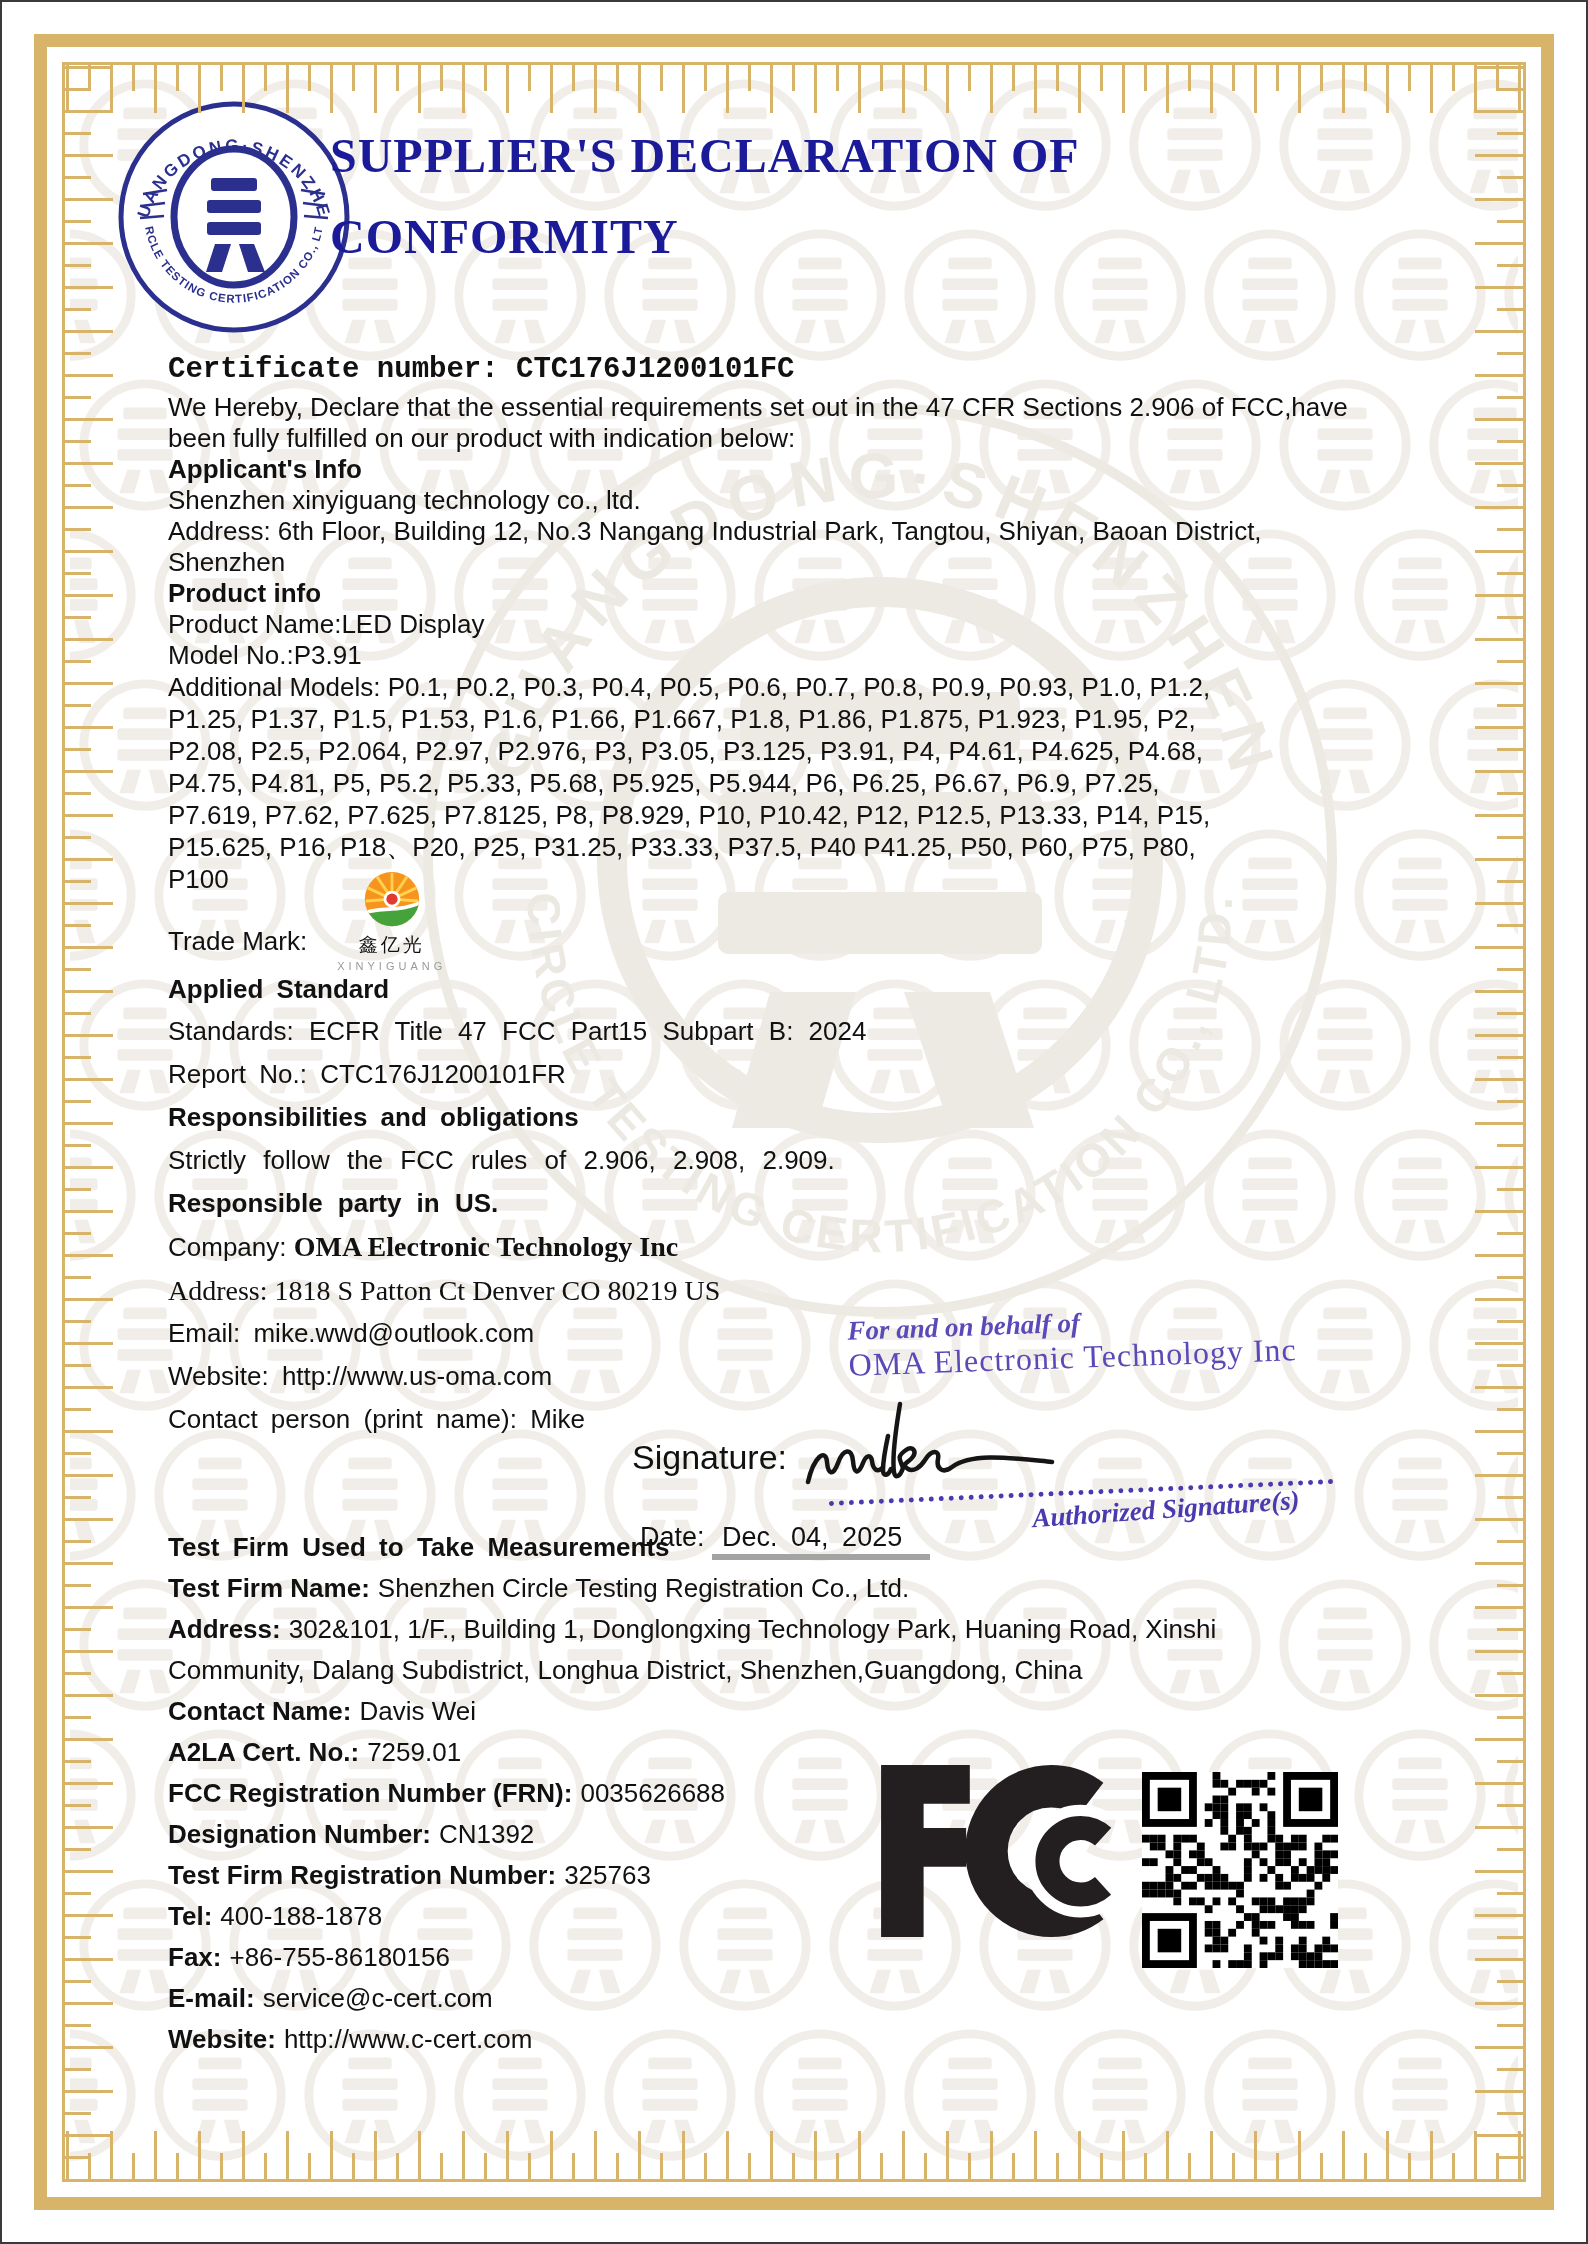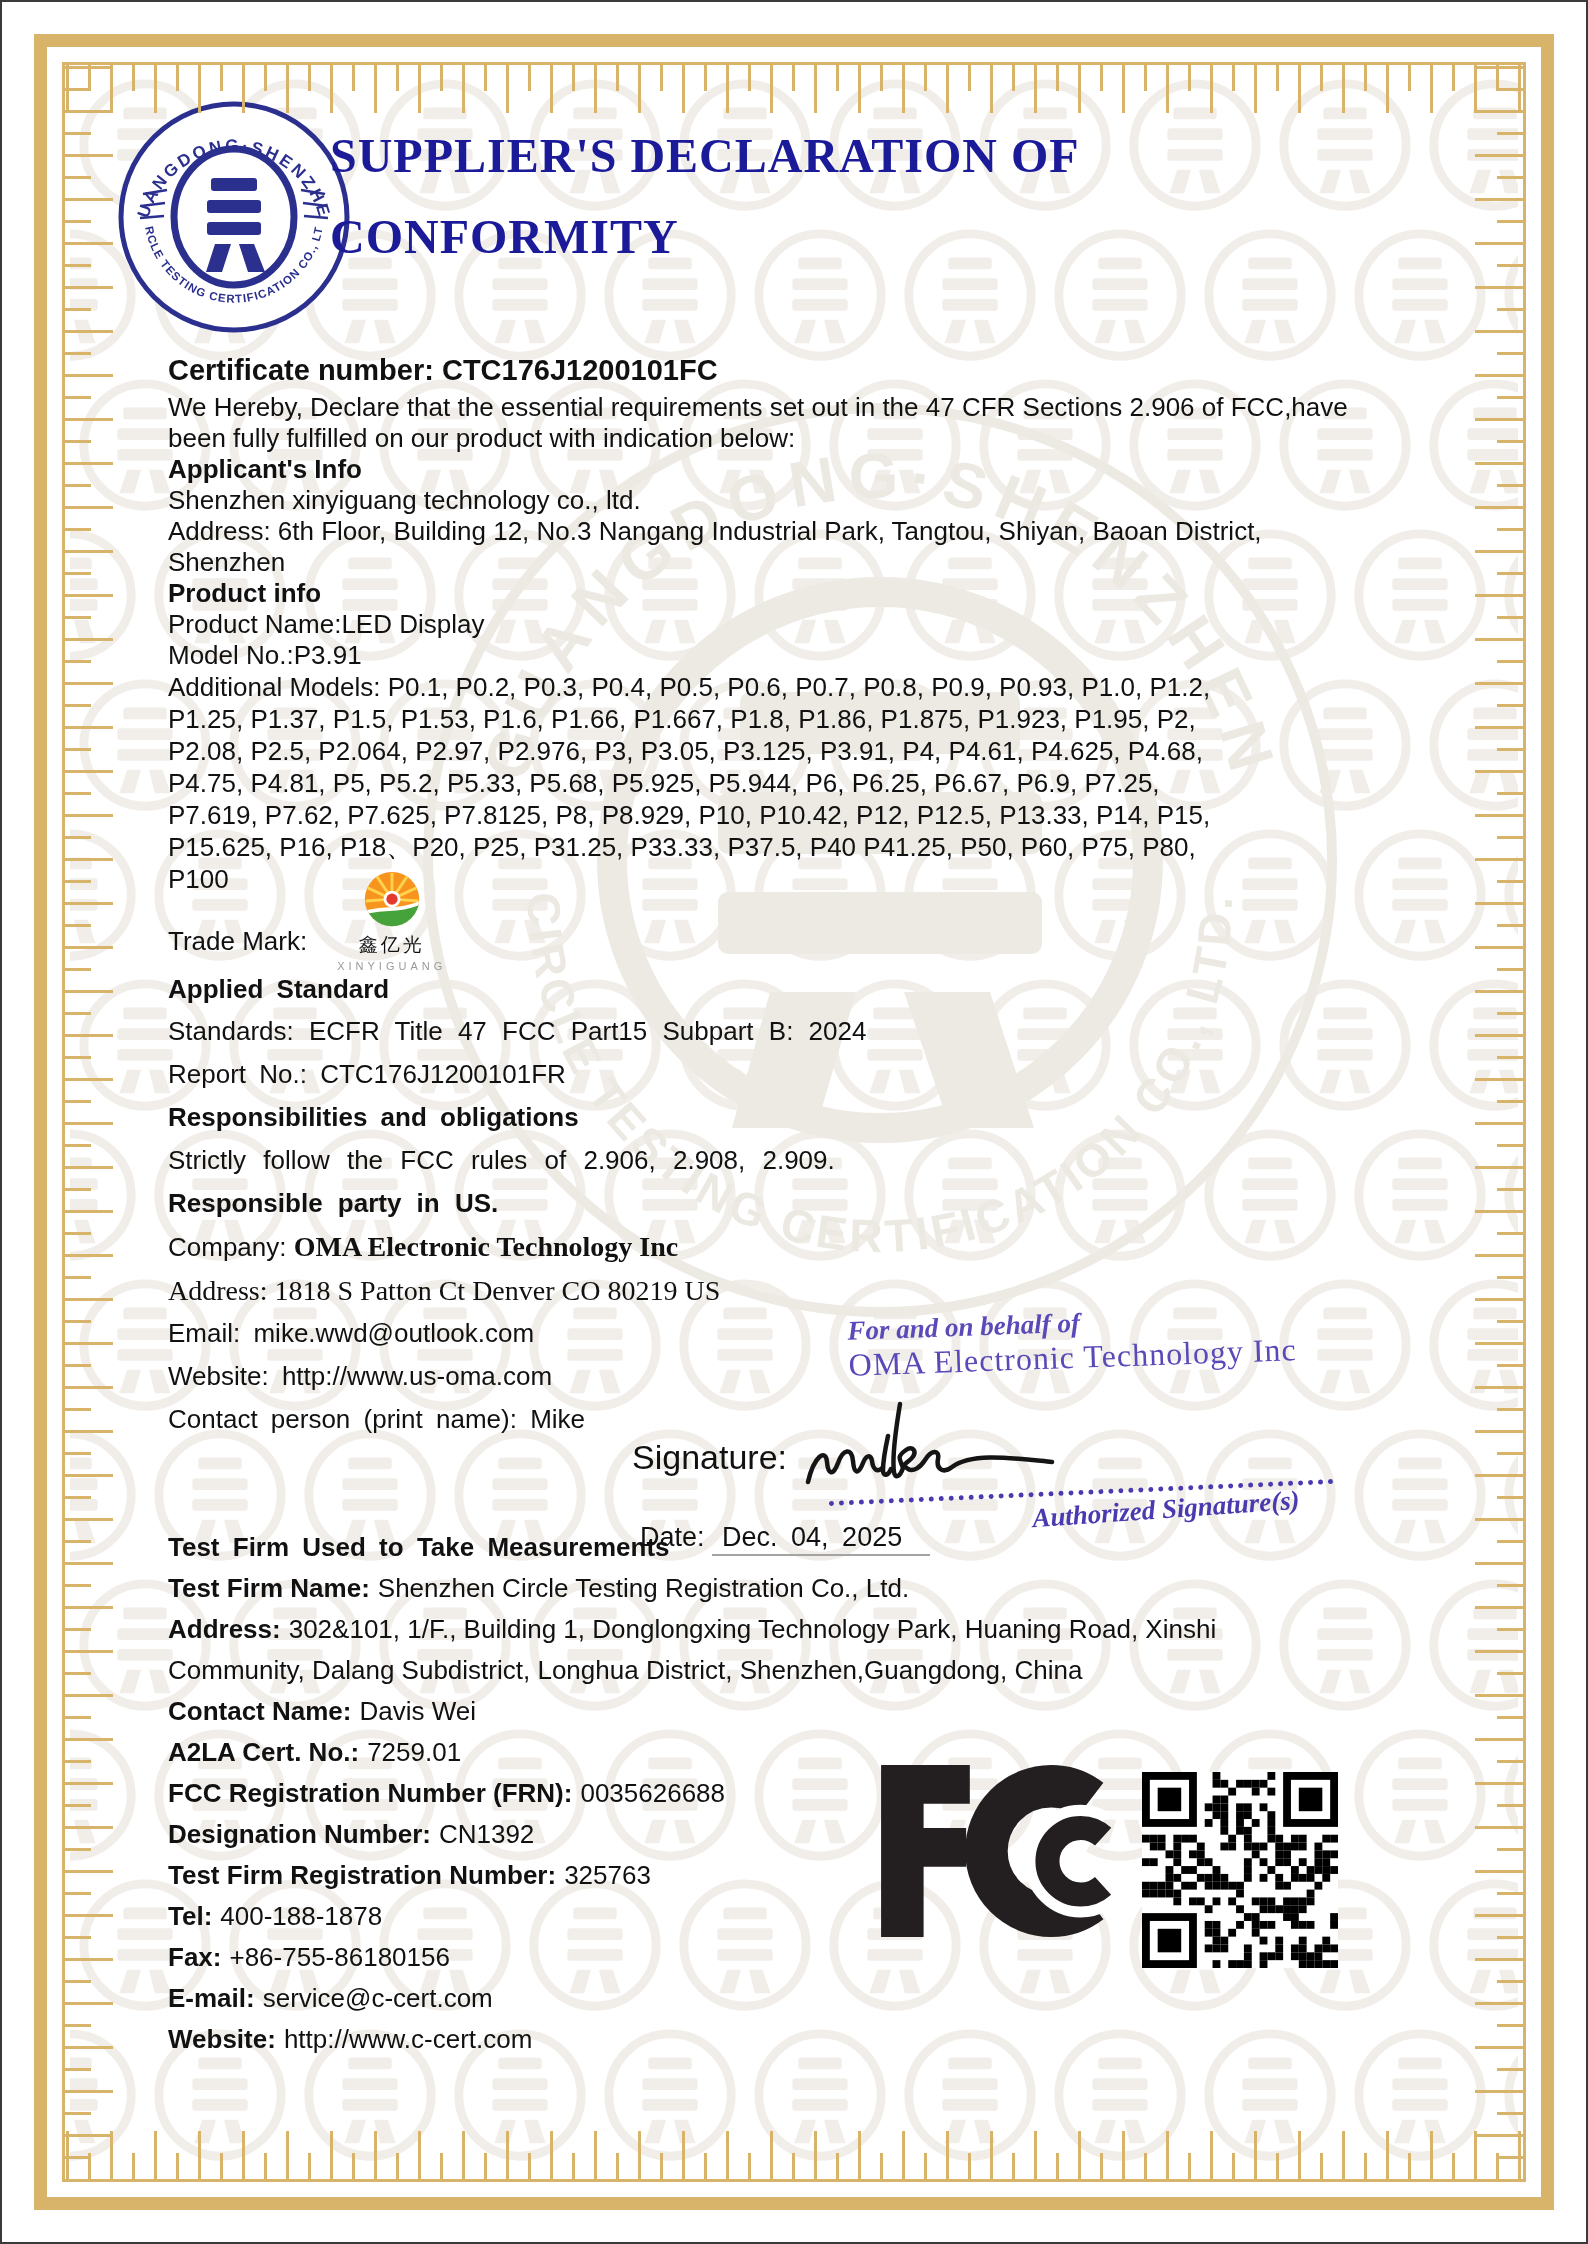--- a/index.html
+++ b/index.html
@@ -25,21 +25,21 @@
   .wm-row{white-space:nowrap;height:150px;line-height:0;}
   .wm-big{position:absolute;left:300px;top:300px;z-index:0;pointer-events:none;}
   
   .seal-logo{position:absolute;left:115px;top:98px;z-index:2;}
   .title-block{position:absolute;left:330px;right:75px;top:128px;z-index:2;
     font-family:"Liberation Serif", serif;font-weight:bold;color:#1b1a99;}
   .title-line{font-size:48px;letter-spacing:1px;}
   .title-line + .title-line{margin-top:26px;}
   
   .content{position:absolute;left:168px;top:352px;width:1258px;z-index:2;font-size:26px;line-height:31px;}
-  .cert-line{font-weight:bold;font-size:29px;line-height:36px;margin-bottom:4px;}
+  .cert-line{font-weight:bold;font-size:29px;line-height:36px;margin-bottom:4px;font-family:Liberation Mono, monospace;}
   .w-tight{max-width:1185px;}
   .bold{font-weight:bold;}
   .body-line{line-height:31px;}
   .model-line{line-height:32px;}
   .tm-row{display:flex;align-items:flex-end;height:58px;margin:4px 0 12px;}
   .tm-logo{display:flex;flex-direction:column;align-items:center;margin-left:30px;transform:translateY(16px);}
   .tm-cn{font-weight:normal;font-size:19px;letter-spacing:3px;color:#111;line-height:28px;}
   .tm-en{font-size:11px;letter-spacing:4px;color:#9a9a9a;line-height:14px;}
   .mid-head{font-weight:bold;line-height:41px;margin-top:8px;word-spacing:6px;}
   .mid-line{line-height:43px;}
@@ -54,21 +54,21 @@
   .stamp{position:absolute;left:848px;top:1308px;z-index:3;color:#5a49b8;transform:rotate(-2deg);}
   .stamp-l1{font-family:"Liberation Serif", serif;font-style:italic;font-weight:bold;font-size:27px;line-height:30px;}
   .stamp-l2{font-family:"Liberation Serif", serif;font-size:32px;letter-spacing:1px;line-height:38px;}
   .sig-label{position:absolute;left:632px;top:1438px;z-index:3;font-size:34px;}
   .sig-script{position:absolute;left:800px;top:1390px;z-index:3;}
   .sig-dotline{position:absolute;left:828px;top:1458px;width:505px;height:32px;z-index:3;
     border-bottom:5px dotted #4a3ab0;transform:rotate(-2.5deg);}
   .sig-auth{position:absolute;left:1032px;top:1494px;z-index:3;color:#4a3ab0;
     font-family:"Liberation Serif", serif;font-style:italic;font-weight:bold;font-size:27px;transform:rotate(-4deg);}
   .date-line{position:absolute;left:640px;top:1522px;z-index:3;font-size:27px;}
-  .date-value{border-bottom:2px solid #a3a3a3;padding:0 28px 2px 10px;word-spacing:6px;}
+  .date-value{border-bottom:6px solid #a3a3a3;padding:0 28px 2px 10px;word-spacing:6px;}
   
   .fcc-mark{position:absolute;left:870px;top:1750px;z-index:2;}
   .qr{position:absolute;left:1142px;top:1772px;z-index:2;}
 </style>
 </head>
 <body>
 
 <div class="page">
 
   <div class="wm-tiles" id="wmTiles">

